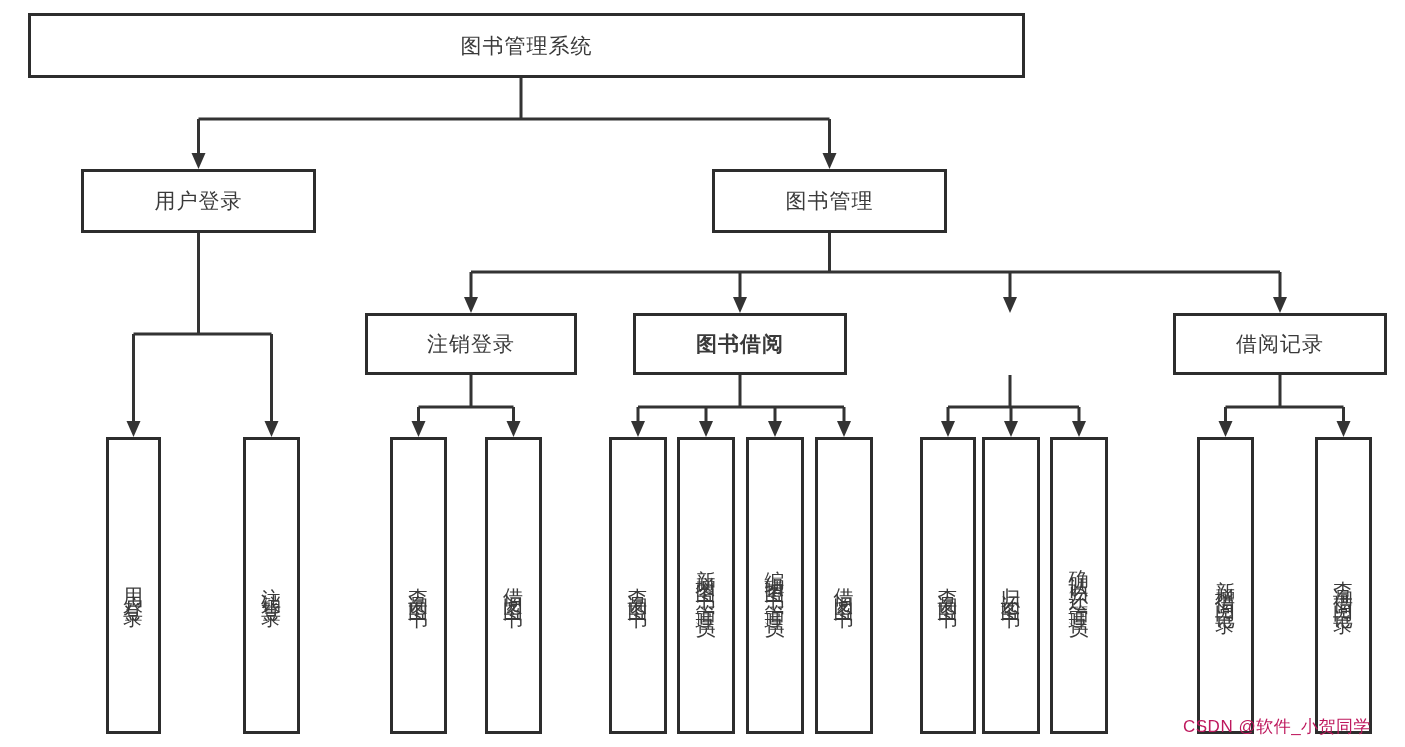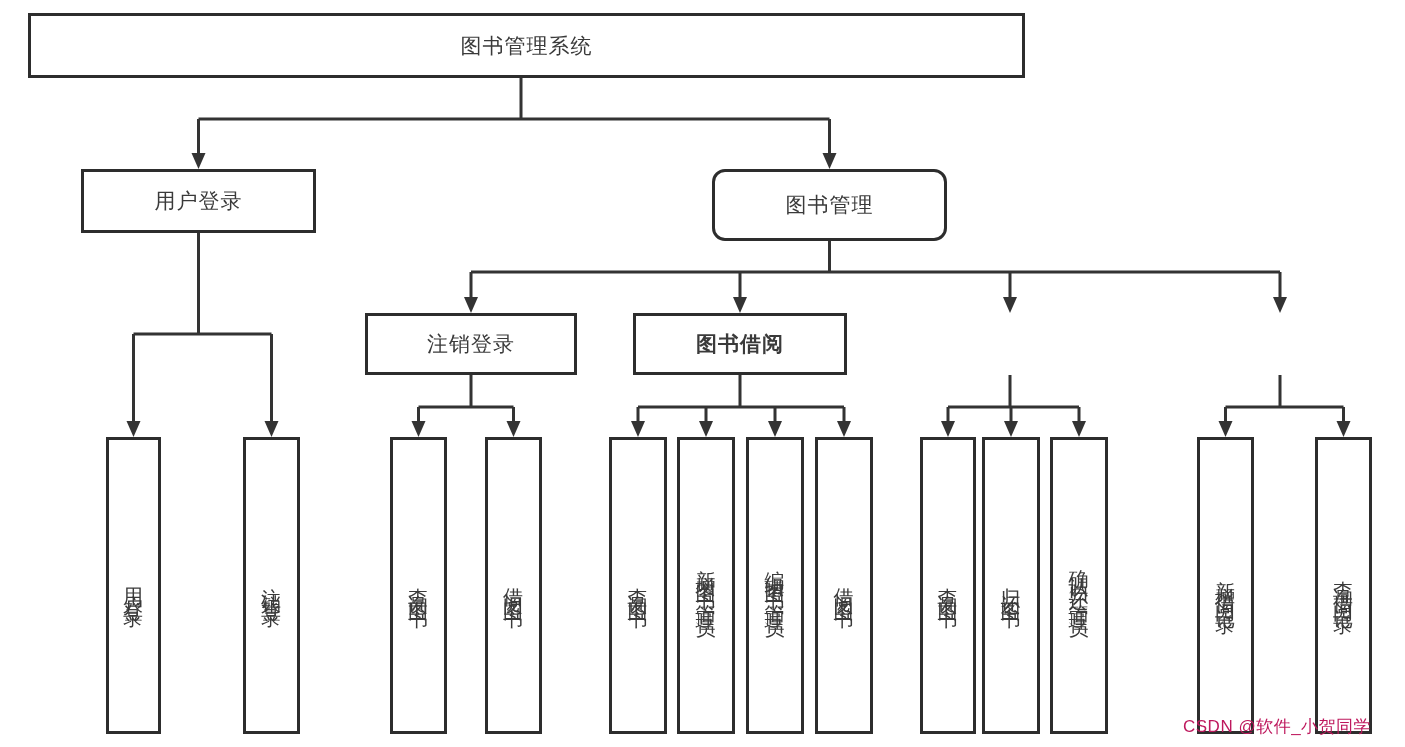--- a/index.html
+++ b/index.html
@@ -111,29 +111,32 @@
     <polygon points="1336.5,421 1350.5,421 1343.5,437"></polygon>
   </svg>
 
   <div class="node" style="left:28px; top:13px; width:997px; height:65px;justify-content:center;">
     <span class="hlabel">图书管理系统</span>
   </div>
 
   <div class="node" style="left:81px; top:169px; width:235px; height:64px;">
     <span class="hlabel">用户登录</span>
   </div>
-  <div class="node" style="left:712px; top:169px; width:235px; height:72px;border-radius:13px;">
+  <div class="node" style="left:712px; top:169px; width:235px; height:64px;">
     <span class="hlabel">图书管理</span>
   </div>
 
   <div class="node" style="left:365px; top:313px; width:212px; height:62px;">
     <span class="hlabel">注销登录</span>
   </div>
   <div class="node" style="left:633px; top:313px; width:214px; height:62px;font-weight:bold;">
     <span class="hlabel">图书借阅</span>
+  </div>
+  <div class="node" style="left:1173px; top:313px; width:214px; height:62px;">
+    <span class="hlabel">借阅记录</span>
   </div>
 
   <div class="node" style="left:106px; top:437px; width:55px; height:297px;">
     <span class="vlabel">用户登录</span>
   </div>
   <div class="node" style="left:243px; top:437px; width:57px; height:297px;">
     <span class="vlabel">注销登录</span>
   </div>
 
   <div class="node" style="left:390px; top:437px; width:57px; height:297px;">

